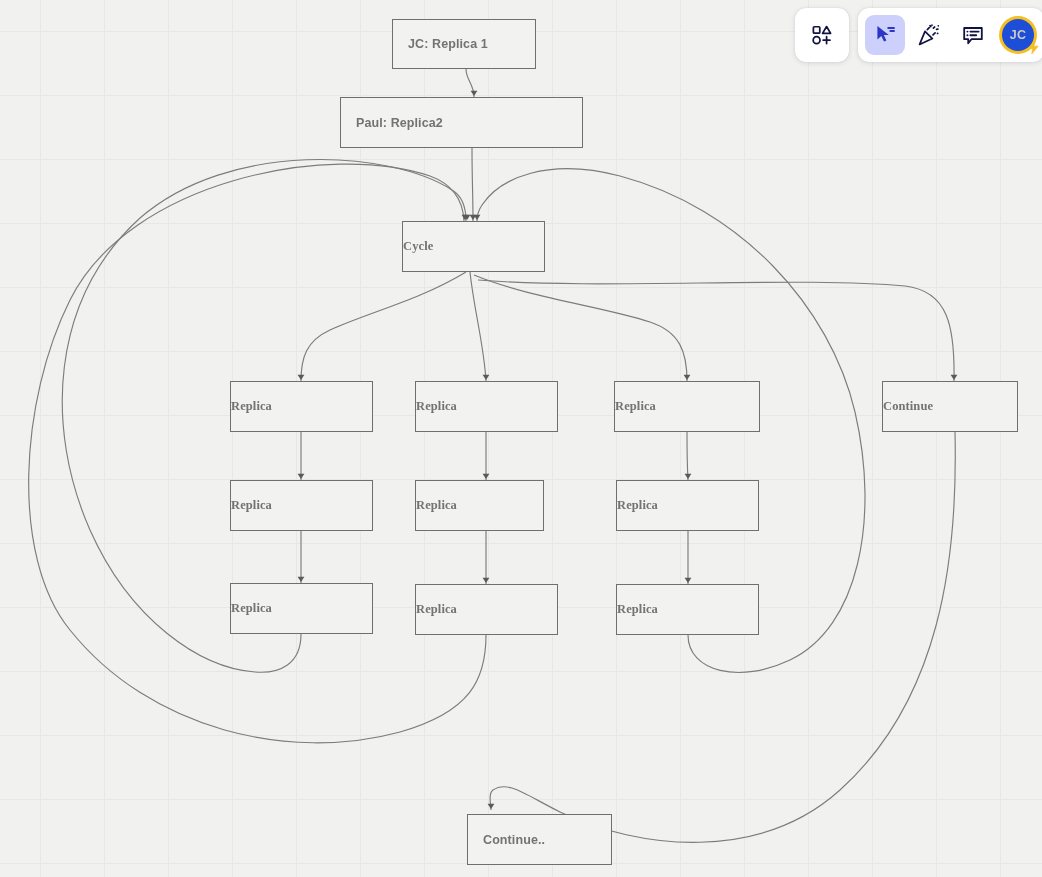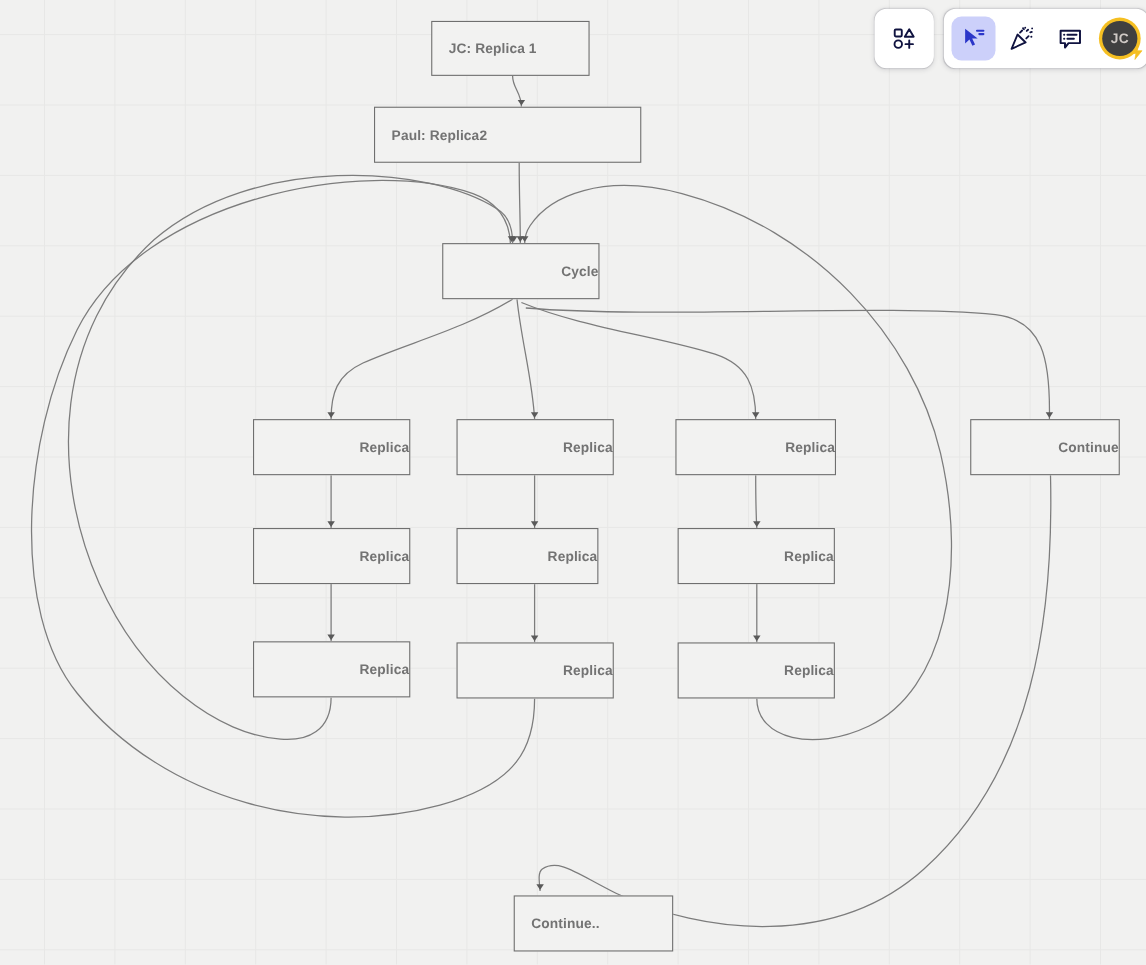--- a/index.html
+++ b/index.html
@@ -48,21 +48,21 @@
     border: 1.4px solid #6f6f6f;
     display: flex;
     align-items: center;
     color: #737373;
     font-size: 12.5px;
     font-weight: bold;
     letter-spacing: .1px;
     z-index: 5;
     cursor: default;
   }
-  .node.center { justify-content: flex-end; }
+  .node.center { justify-content: flex-start; font-family: Liberation Serif, serif; }
   .node.leftpad { padding-left: 15px; }
   .node .node-label { white-space: nowrap; }
 
   
   #toolbar {
     position: absolute;
     top: 8px;
     right: -2px;
     display: flex;
     align-items: center;
@@ -102,21 +102,21 @@
   .avatar-ring {
     position: absolute;
     inset: 0;
     border-radius: 50%;
     background: #f5bf22;
   }
   .avatar-inner {
     position: absolute;
     inset: 3px;
     border-radius: 50%;
-    background: #404040;
+    background: #1d4ed8;
     display: flex;
     align-items: center;
     justify-content: center;
     color: #cfc9c5;
     font-size: 12.5px;
     font-weight: bold;
     letter-spacing: .3px;
   }
   .avatar-bolt {
     position: absolute;

